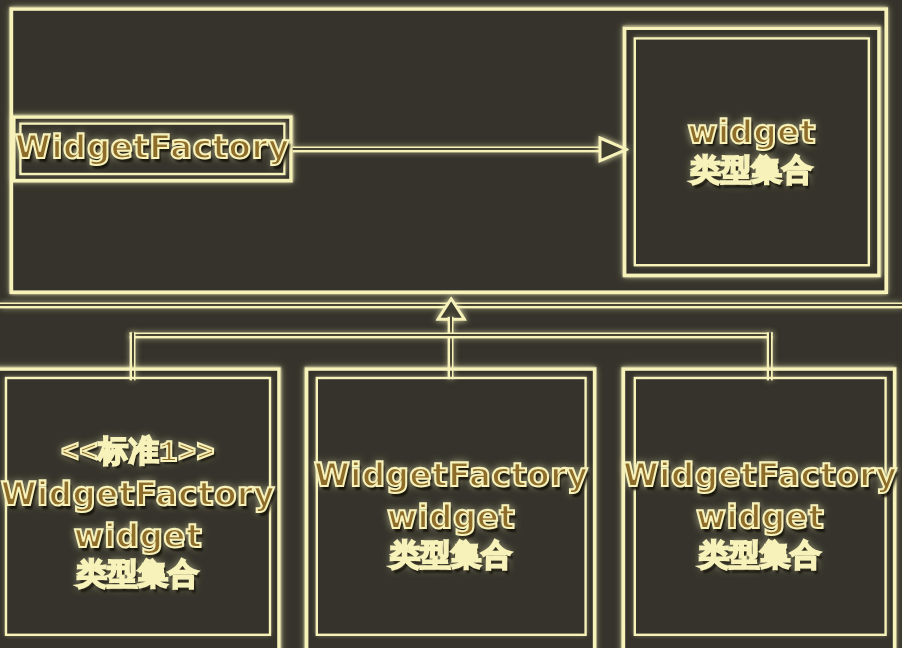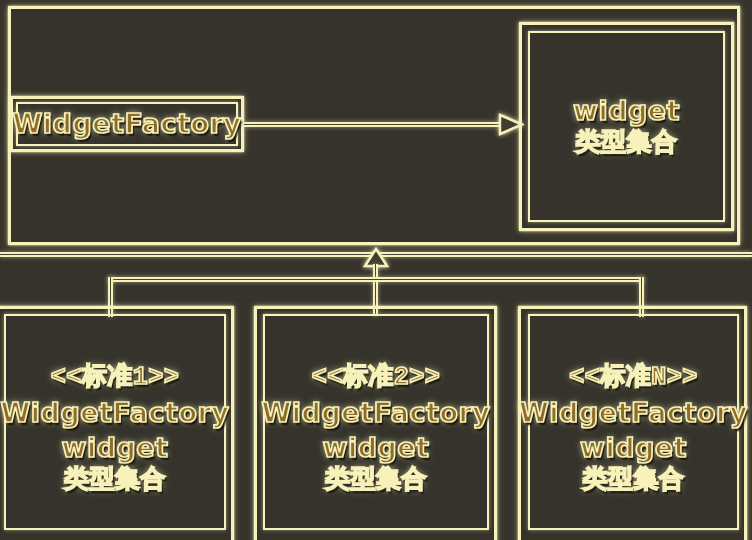--- a/index.html
+++ b/index.html
@@ -101,32 +101,30 @@
         <div class="t sz-big">WidgetFactory</div>
         <div class="t sz-big">widget</div>
         <div class="t sz-med">类型集合</div>
       </div>
     </div>
   </div>
 
   <div class="frame" style="left:254px;top:306px;width:243px;height:252px;">
     <div class="inner" style="left:6px;top:5px;right:5px;height:216px;">
       <div class="center-col" style="padding-top:8px;">
-        <div class="t sz-med">&lt;&lt;标准2&gt;&gt;</div>
         <div class="t sz-big">WidgetFactory</div>
         <div class="t sz-big">widget</div>
         <div class="t sz-med">类型集合</div>
       </div>
     </div>
   </div>
 
   <div class="frame" style="left:518px;top:306px;width:229px;height:252px;">
     <div class="inner" style="left:7px;top:5px;right:5px;height:216px;">
       <div class="center-col" style="padding-top:8px;">
-        <div class="t sz-med">&lt;&lt;标准N&gt;&gt;</div>
         <div class="t sz-big">WidgetFactory</div>
         <div class="t sz-big">widget</div>
         <div class="t sz-med">类型集合</div>
       </div>
     </div>
   </div>
 
 </div>
 
 </body></html>

